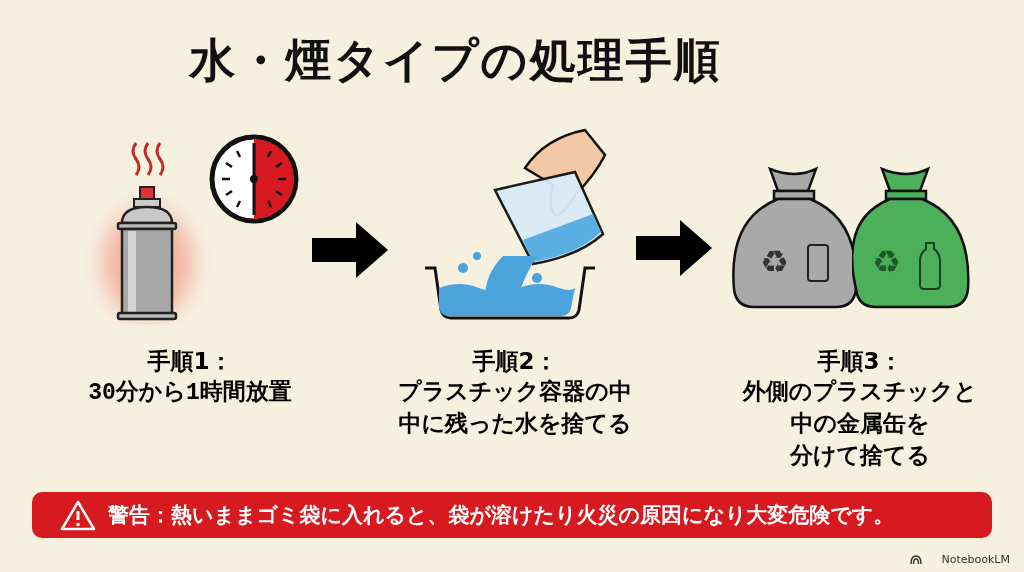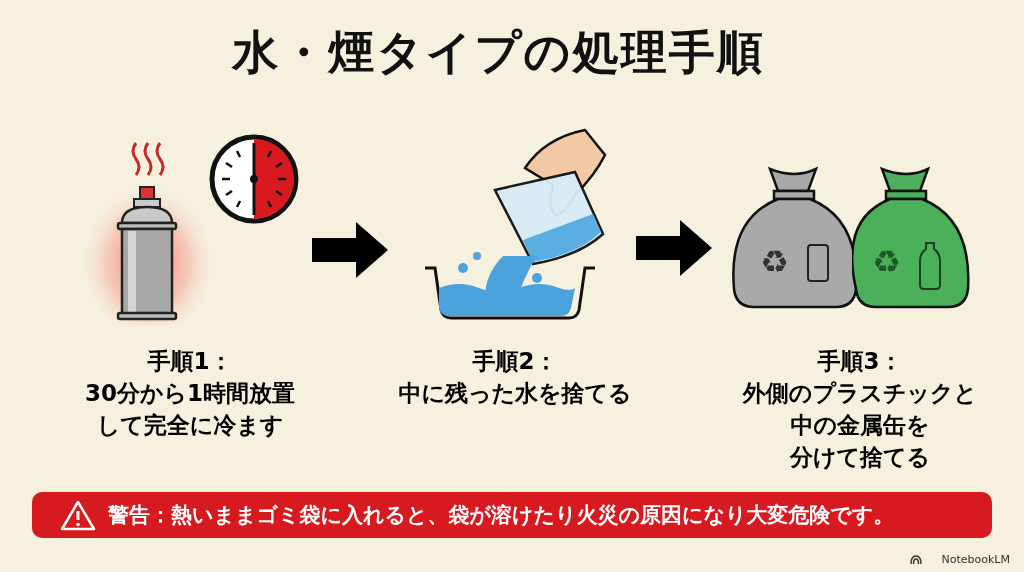--- a/index.html
+++ b/index.html
@@ -3,30 +3,30 @@
 <meta charset="utf-8">
 <style>
   html, body { margin:0; padding:0; }
   body {
     width:1024px; height:572px; overflow:hidden; position:relative;
     background:#f6f0df;
     font-family: "DejaVu Sans", "Liberation Sans", sans-serif;
     color:#111;
   }
   .title {
-    position:absolute; left:0; top:22px; width:911px; text-align:center;
-    font-size:46px; font-weight:bold; letter-spacing:2px; color:#111;padding-left:43px;
+    position:absolute; left:0; top:30px; width:911px; text-align:center;
+    font-size:46px; font-weight:bold; letter-spacing:2px; color:#111;
   }
   .illus { position:absolute; }
   .arrow { position:absolute; }
   .step {
     position:absolute; text-align:center; font-weight:bold; font-size:23px; line-height:32px; color:#000000;
   }
   .step .head { display:block; }
-  .step .line { display:block; }
+  .step .line { display:block;font-family:Liberation Mono, monospace; }
   .warning {
     position:absolute; left:32px; top:492px; width:960px; height:46px;
     background:#d71920; border-radius:10px;
     display:flex; align-items:center; padding-left:28px; box-sizing:border-box;
     color:#fff; font-weight:bold; font-size:21px;
   }
   .warning svg { margin-right:12px; flex:none; }
   .brand {
     position:absolute; right:14px; bottom:6px; font-size:11px; color:#333;
     display:flex; align-items:center; gap:20px;
@@ -111,24 +111,24 @@
   <path d="M30 4 q25 10 46 0 l-8 22 l-30 0 z" fill="#4caf5a" stroke="#111" stroke-width="2.5"></path>
   <rect x="34" y="26" width="40" height="8" fill="#4caf5a" stroke="#111" stroke-width="2.5"></rect>
   <path d="M38 34 q-50 20-34 90 q2 18 20 18 h72 q18 0 20-18 q4-70-46-90 z" fill="#4caf5a" stroke="#111" stroke-width="2.5"></path>
   <text x="20" y="108" font-size="32" fill="#1d5a28" font-family="DejaVu Sans, sans-serif">♻</text>
   <path d="M74 78 h8 v6 q6 4 6 12 v24 q0 4-4 4 h-12 q-4 0-4-4 v-24 q0-8 6-12 z" fill="#4caf5a" stroke="#1d3d22" stroke-width="2"></path>
 </svg>
 
 <div class="step" style="left:60px;top:345px;width:260px;">
   <span class="head">手順1：</span>
   <span class="line">30分から1時間放置</span>
-  <span class="line">して完全に冷ます</span>
 </div>
 <div class="step" style="left:370px;top:345px;width:290px;">
   <span class="head">手順2：</span>
+  <span class="line">プラスチック容器の中</span>
   <span class="line">中に残った水を捨てる</span>
 </div>
 <div class="step" style="left:705px;top:345px;width:310px;">
   <span class="head">手順3：</span>
   <span class="line">外側のプラスチックと</span>
   <span class="line">中の金属缶を</span>
   <span class="line">分けて捨てる</span>
 </div>
 
 <div class="warning">

